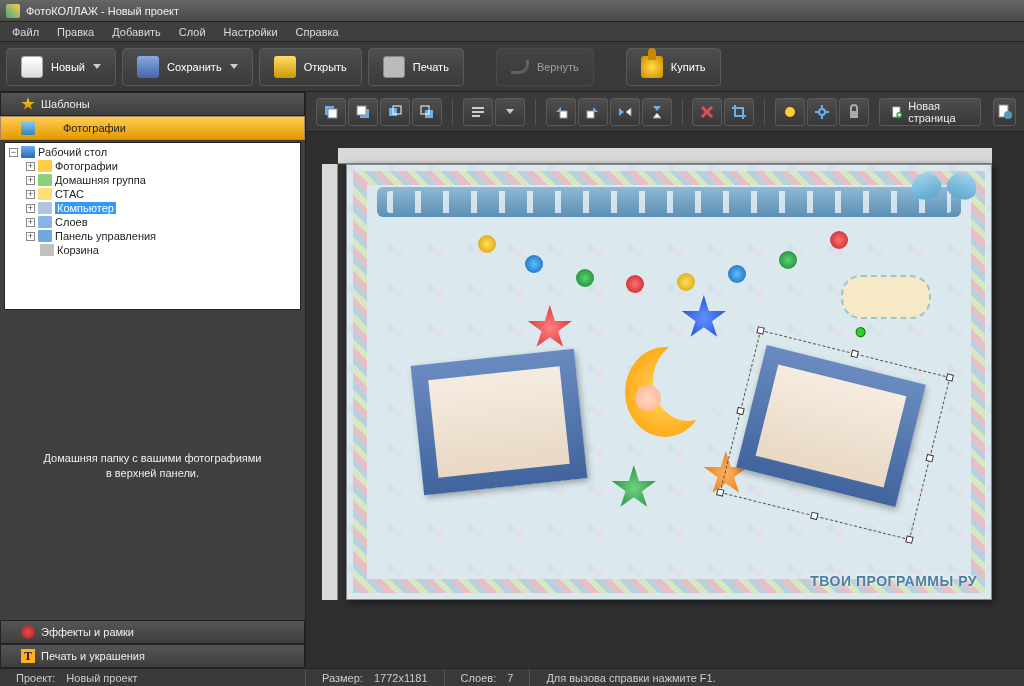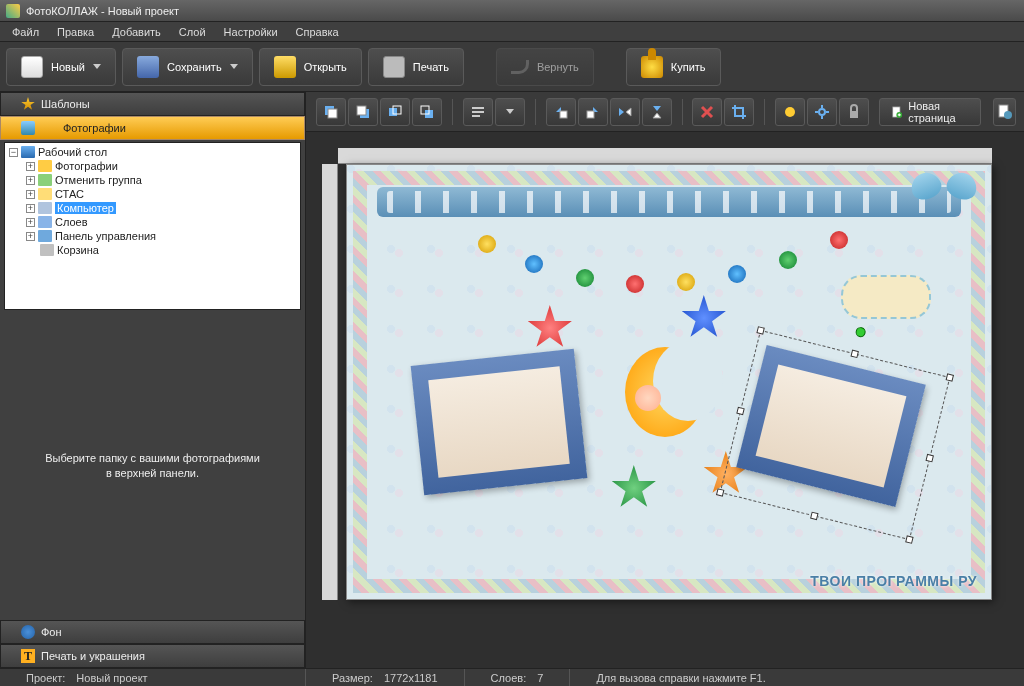--- a/index.html
+++ b/index.html
@@ -109,21 +109,21 @@
 .label-tag{position:absolute;right:60px;top:110px;width:90px;height:44px;background:#f5eac5;border:2px dashed #95c7d6;border-radius:20px;}
 .sel-box{position:absolute;border:1px dashed #555;left:390px;top:186px;width:196px;height:168px;transform:rotate(14deg);}
 .sel-handle{position:absolute;width:7px;height:7px;background:#fff;border:1px solid #333;}
 .sh-tl{left:-4px;top:-4px}.sh-tr{right:-4px;top:-4px}.sh-bl{left:-4px;bottom:-4px}.sh-br{right:-4px;bottom:-4px}
 .sh-ml{left:-4px;top:calc(50% - 4px)}.sh-mr{right:-4px;top:calc(50% - 4px)}
 .sh-mt{top:-4px;left:calc(50% - 4px)}.sh-mb{bottom:-4px;left:calc(50% - 4px)}
 .rot-handle{position:absolute;width:10px;height:10px;background:#3c3;border:1px solid #060;border-radius:50%;top:-28px;left:calc(50% - 5px);}
 .watermark{position:absolute;right:14px;bottom:10px;color:#4a7fa6;font-weight:bold;font-size:14px;letter-spacing:.5px;text-shadow:0 0 3px #fff;}
 
 .statusbar { height:18px; background:#3a3a3a; border-top:1px solid #222; display:flex; align-items:center; color:#ccc; font-size:11px; }
-.statusbar .cell { padding:0 26px; border-right:1px solid #555; height:100%; display:flex; align-items:center; gap:4px; }
+.statusbar .cell { padding:0 16px; border-right:1px solid #555; height:100%; display:flex; align-items:center; gap:4px; }
 </style>
 </head>
 <body>
 
 <div class="titlebar">
   <div class="app-icon"></div>
   <div class="title">ФотоКОЛЛАЖ - Новый проект</div>
 </div>
 
 <div class="menubar">
@@ -187,21 +187,21 @@
           <div class="tree-row">
             <span class="tree-spacer" style="width: 14px;"></span>
             <span class="tree-toggle">+</span>
             <span class="tico tico-folder"></span>
             <span class="label">Фотографии</span>
           </div>
           <div class="tree-row">
             <span class="tree-spacer" style="width: 14px;"></span>
             <span class="tree-toggle">+</span>
             <span class="tico tico-home"></span>
-            <span class="label">Отменить группа</span>
+            <span class="label">Домашняя группа</span>
           </div>
           <div class="tree-row">
             <span class="tree-spacer" style="width: 14px;"></span>
             <span class="tree-toggle">+</span>
             <span class="tico tico-user"></span>
             <span class="label">СТАС</span>
           </div>
           <div class="tree-row sel">
             <span class="tree-spacer" style="width: 14px;"></span>
             <span class="tree-toggle">+</span>
@@ -223,26 +223,26 @@
           <div class="tree-row">
             <span class="tree-spacer" style="width: 14px;"></span>
             <span style="width: 11px; display: inline-block;"></span>
             <span class="tico tico-bin"></span>
             <span class="label">Корзина</span>
           </div>
         </div>
     </div>
 
     <div class="hint-area">
-      <div><span>Выберите папку с вашими фотографиями</span><br><span>в верхней панели.</span></div>
+      <div><span>Домашняя папку с вашими фотографиями</span><br><span>в верхней панели.</span></div>
     </div>
 
     <div class="accordion-hdr">
-        <div class="aico aico-bg"></div>
-        <span>Фон</span>
+        <div class="aico aico-fx"></div>
+        <span>Эффекты и рамки</span>
       </div>
     <div class="accordion-hdr">
         <div class="aico aico-text">T</div>
         <span>Печать и украшения</span>
       </div>
   </div>
 
   <div class="canvas-area">
     <div class="canvas-toolbar">
       <div class="ct-group">

